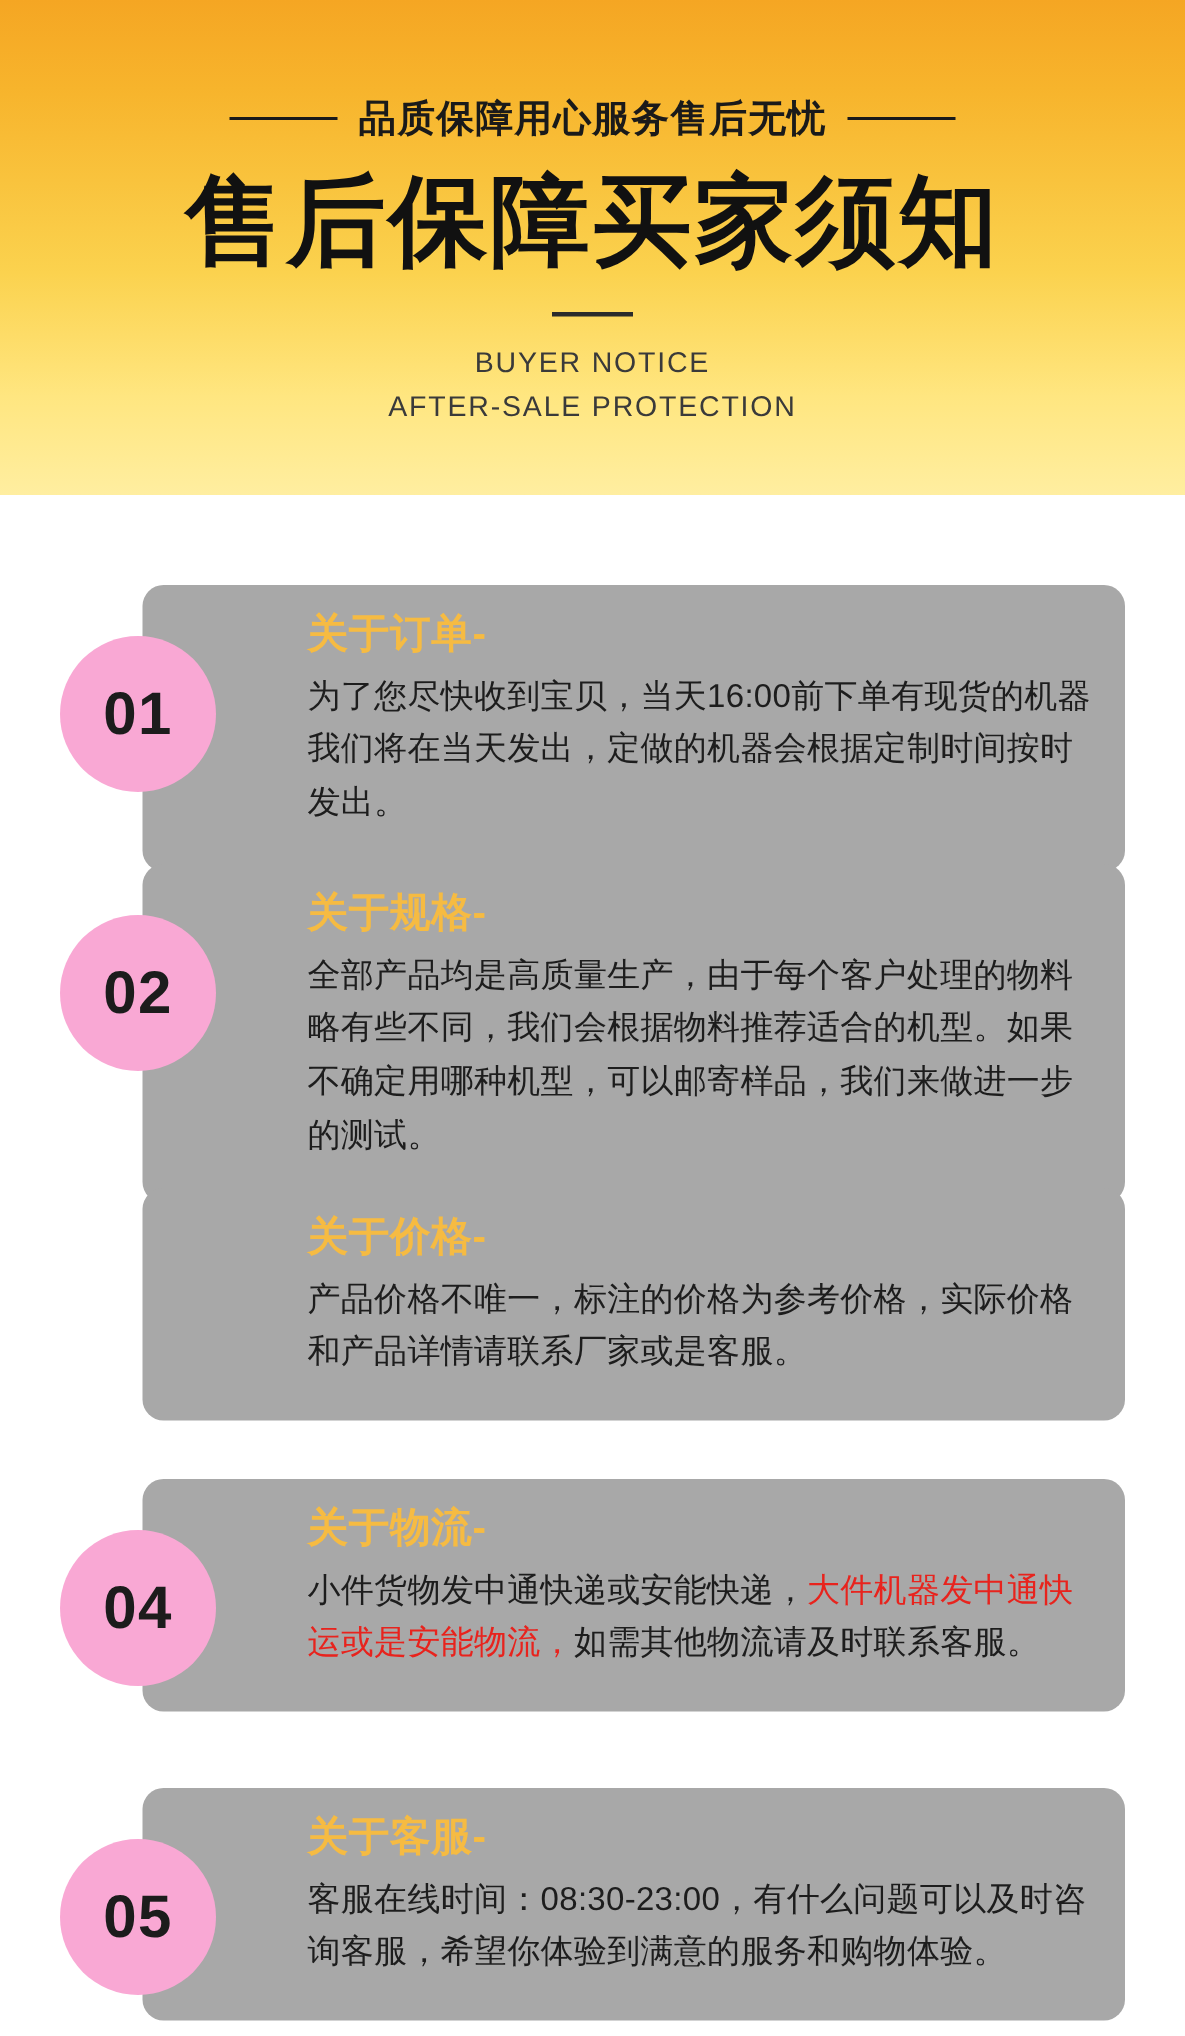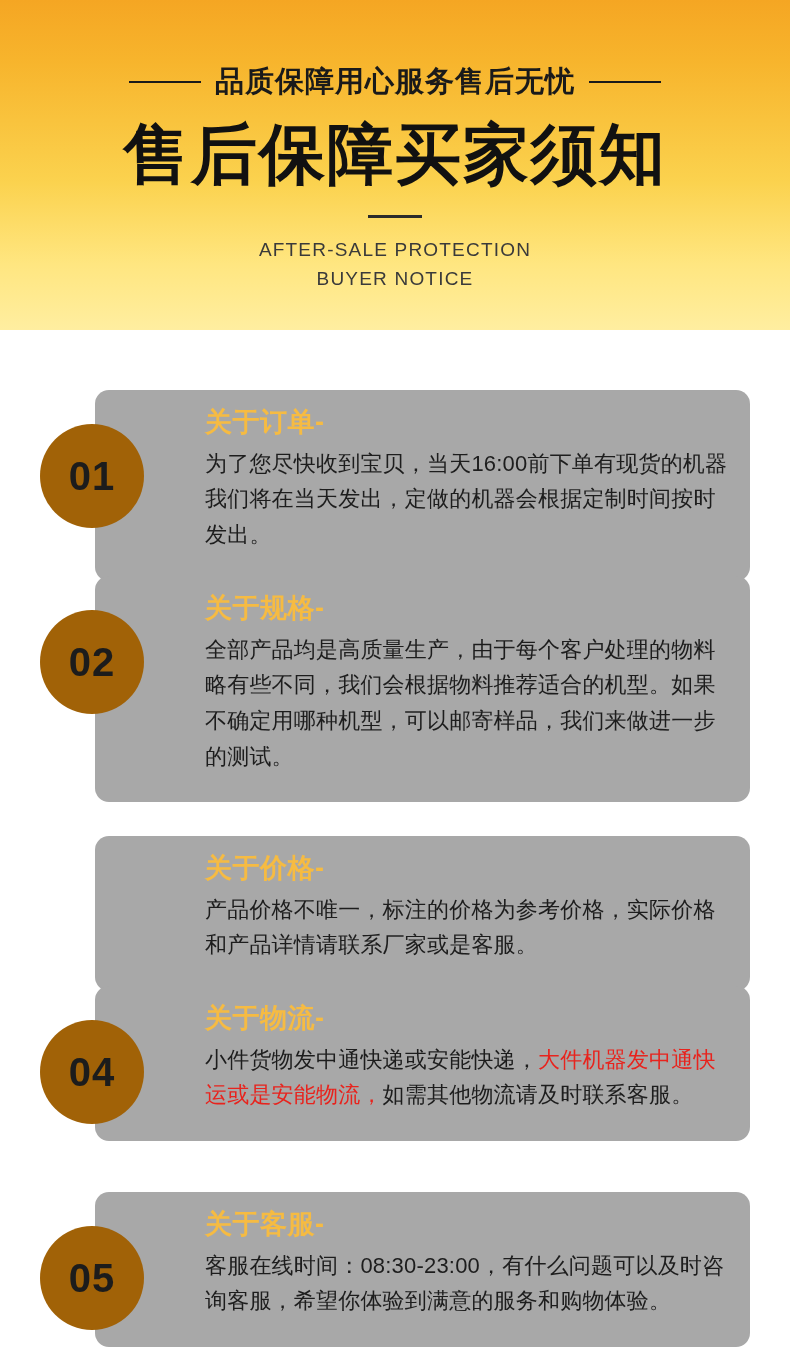--- a/index.html
+++ b/index.html
@@ -40,21 +40,21 @@
     justify-content: center;
     width: 100%;
   }
   .rule {
     height: 2px;
     background: #1a1a1a;
     width: 72px;
     flex: none;
   }
   .header-sub {
-    font-size: 29px;
+    font-size: 25px;
     font-weight: bold;
     color: #1a1a1a;
     letter-spacing: 1px;
     margin: 0 14px;
     white-space: nowrap;
   }
   .header-title {
     font-size: 66px;
     font-weight: bold;
     color: #111111;
@@ -100,21 +100,21 @@
     box-sizing: border-box;
     padding: 14px 22px 28px 110px;
   }
   .item .badge {
     position: absolute;
     left: 0;
     top: 34px;
     width: 104px;
     height: 104px;
     border-radius: 50%;
-    background: #a16207;
+    background: #f9a8d4;
     display: flex;
     align-items: center;
     justify-content: center;
     color: #1c1c1c;
     font-size: 40px;
     font-weight: bold;
     z-index: 2;
     letter-spacing: 1px;
   }
   .item .title {
@@ -131,21 +131,21 @@
     line-height: 1.62;
     letter-spacing: 0.2px;
   }
   .item .desc .hl {
     color: #e8231d;
   }
 
   
   #item-1 .card { min-height: 118px; }
   #item-2 .card { min-height: 150px; }
-  #item-3 .card { min-height: 128px; margin-top: 44px; }
+  #item-3 .card { min-height: 128px; }
   #item-4 .card { min-height: 140px; }
   #item-5 .card { min-height: 128px; }
 
   #item-1 { min-height: 150px; }
   #item-2 { min-height: 180px; }
   #item-3 { min-height: 158px; }
   #item-4 { min-height: 170px; }
   #item-5 { min-height: 150px; }
 </style>
 </head>
@@ -155,22 +155,22 @@
 
   <div class="header">
     <div class="header-sub-wrap">
       <span class="rule"></span>
       <span class="header-sub">品质保障用心服务售后无忧</span>
       <span class="rule"></span>
     </div>
     <div class="header-title">售后保障买家须知</div>
     <div class="divider-short"></div>
     <div class="header-en">
+      <div>BUYER NOTICE</div>
       <div>AFTER-SALE PROTECTION</div>
-      <div>BUYER NOTICE</div>
     </div>
   </div>
 
   <div class="content">
 
     <div class="item" id="item-1">
       <div class="card">
         <div class="title">关于订单-</div>
         <div class="desc"><span>为了您尽快收到宝贝，当天16:00前下单有现货的机器我们将在当天发出，定做的机器会根据定制时间按时发出。</span></div>
       </div>

